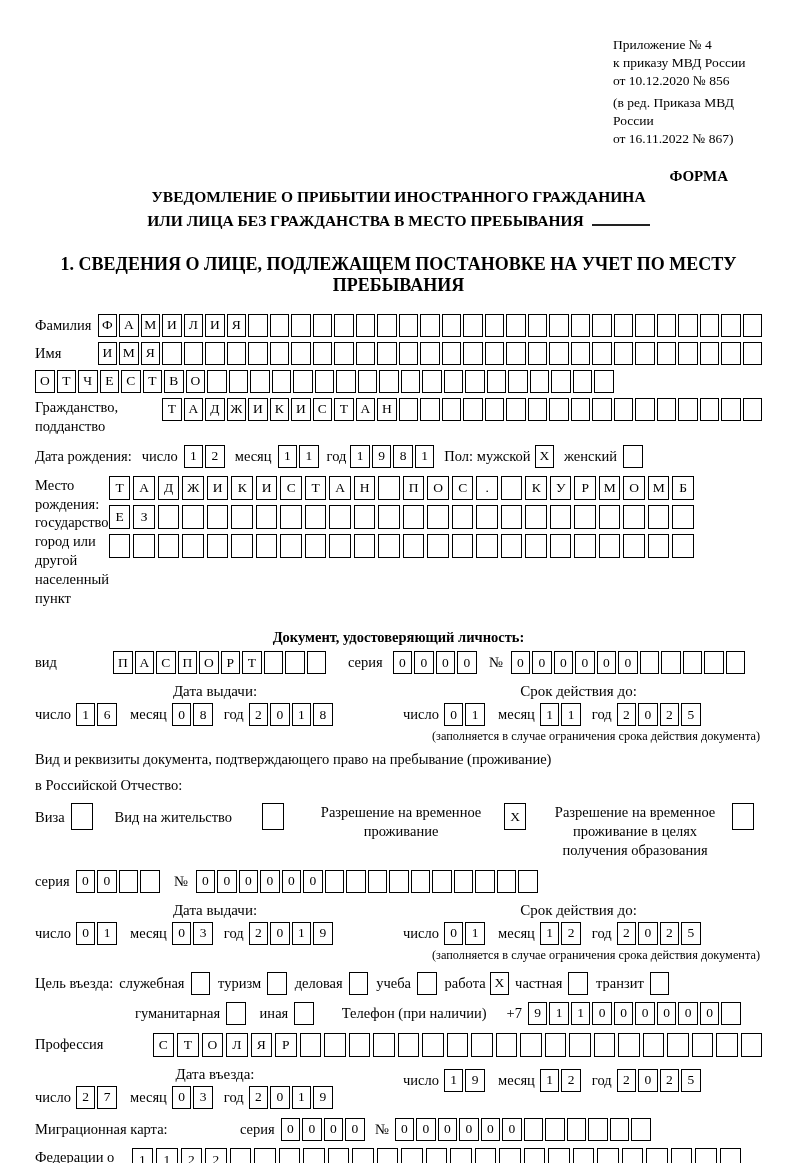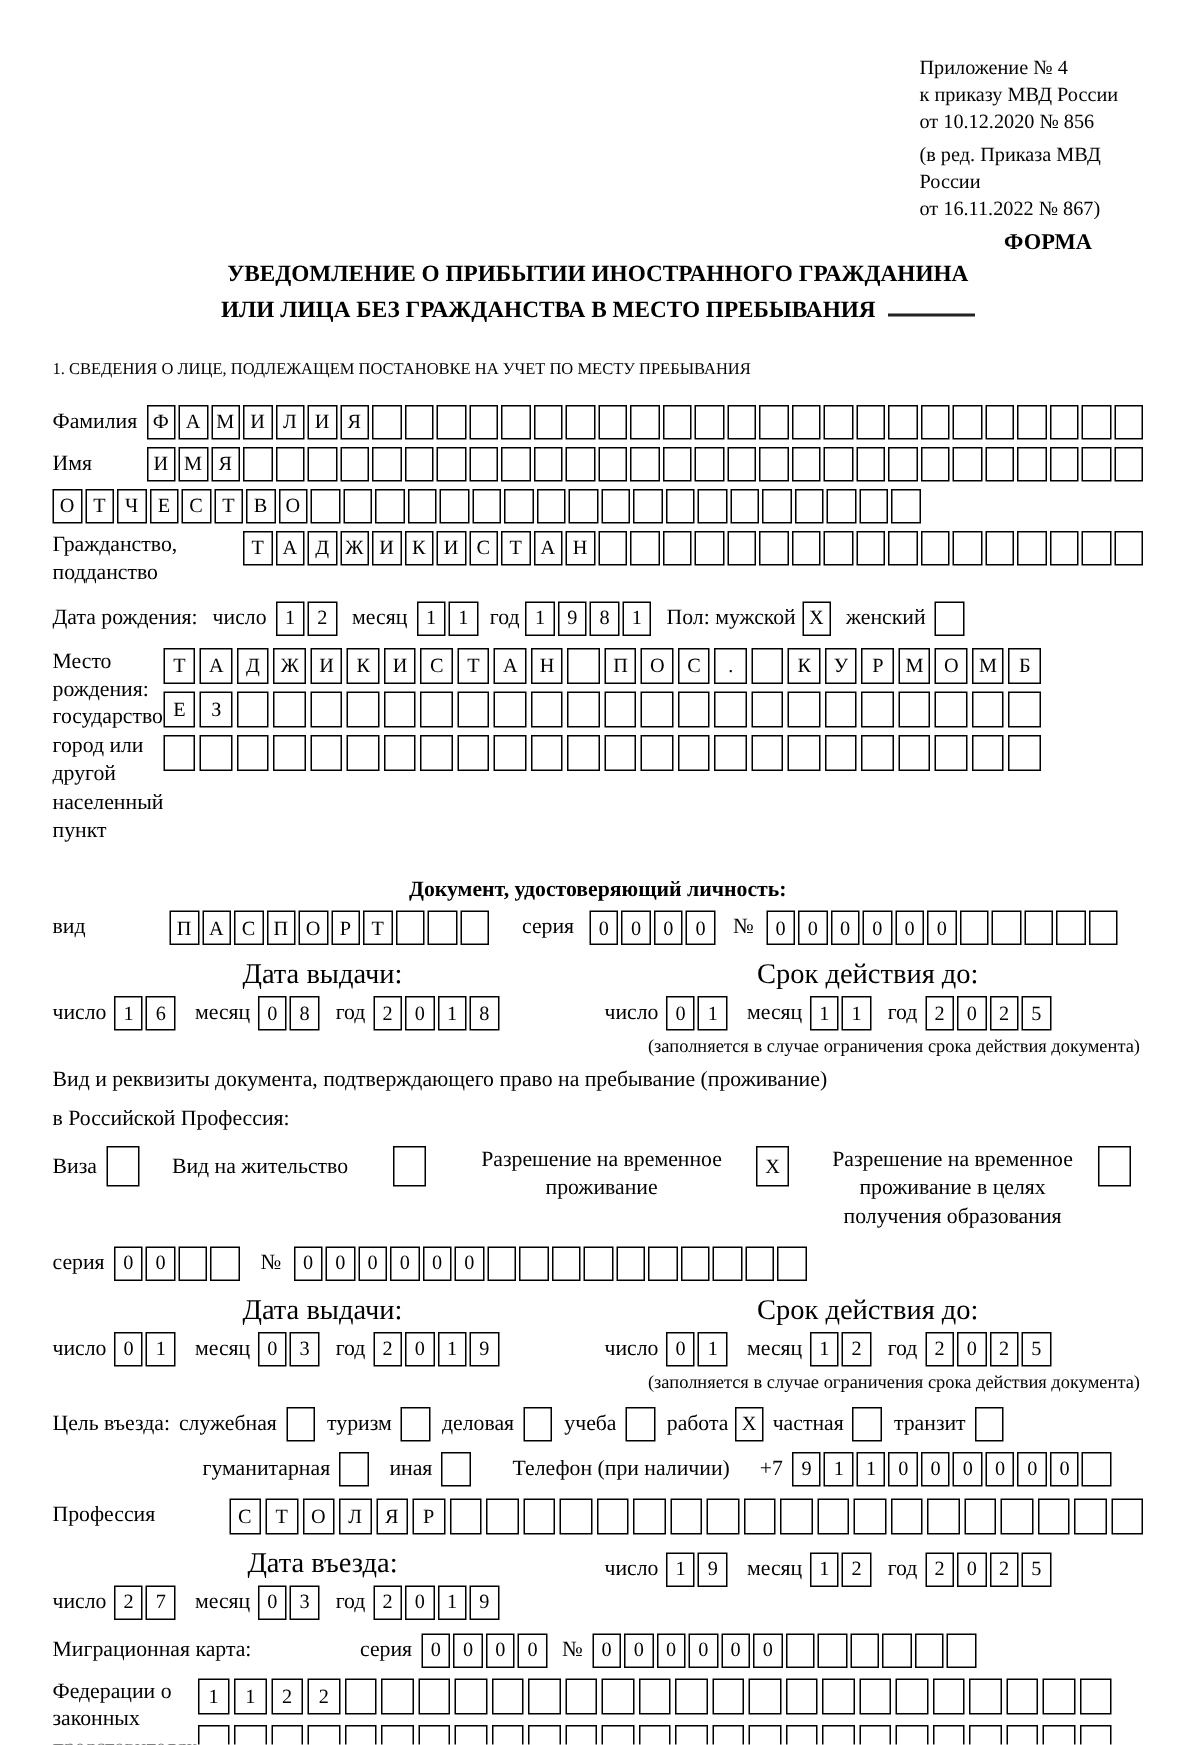--- a/index.html
+++ b/index.html
@@ -2,46 +2,46 @@
 <html><head>
 <meta charset="utf-8">
 <style>
   html,body { margin:0; padding:0; background:#fff; }
   body { width:800px; height:1163px; overflow:hidden; color:#000;
          font-family:"Liberation Serif", serif; }
   .page { box-sizing:border-box; width:762px; height:1163px; padding:36px 0 8px 35px;border-radius:17px; }
 
   .hdr { margin-left:578px; font-size:13.5px; line-height:1.34; }
   .hdr .ed { margin-top:4px; }
-  .forma { text-align:right; padding-right:34px; font-weight:bold; font-size:15px; margin-top:6px; }
+  .forma { text-align:right; padding-right:34px; font-weight:bold; font-size:15px; margin-top:20px; }
 
   .title { text-align:center; font-weight:bold; font-size:15.5px; line-height:1.5; }
   .blank-line { display:inline-block; width:58px; border-bottom:2px solid #222; height:0.9em; margin-left:8px; }
-  .sec1 { text-align:left; font-weight:normal; font-size:11px; margin-top:22px; }
+  .sec1 { text-align:center; font-weight:bold; font-size:18px; margin-top:22px; }
 
   .row { display:flex; align-items:flex-start; margin-top:5px; }
   .row.vc { align-items:center; }
   .lbl { font-size:14.5px; line-height:1.3; }
   .stack > * + * { margin-top:5px; }
   .stack.g7 > * + * { margin-top:7px; }
 
   .cells { display:inline-flex; gap:2px; flex-wrap:nowrap; }
   .cell, .cb {
     box-sizing:border-box; width:19.5px; height:23px; border:1.5px solid #000;
     display:inline-flex; align-items:center; justify-content:center;
     font-size:13.5px; background:#fff; flex:0 0 auto;
   }
   .cells.w { gap:3px; }
   .cells.w .cell { width:21.5px; height:24px; }
   .cb.lg { width:22px; height:27px; }
 
   .dates { display:flex; margin-top:9px; }
   .d-left { width:360px; flex:0 0 360px; }
   .d-right { flex:1; }
-  .d-hdr { text-align:center; font-size:19px; }
+  .d-hdr { text-align:center; font-size:15px; }
   .d-line { display:flex; align-items:center; gap:5px; margin-top:3px; }
   .d-note { font-size:12.3px; margin-top:3px; text-align:right; padding-right:2px; }
 
   .ml6 { margin-left:6px; } .ml8 { margin-left:8px; } .ml10 { margin-left:10px; }
   .mr4 { margin-right:4px; } .mr6 { margin-right:6px; }
   .ctr { text-align:center; }
   .permit-row { align-items:flex-start; margin-top:8px; }
 </style>
 </head>
 <body>
@@ -401,21 +401,21 @@
             <span class="cell">0</span>
             <span class="cell">2</span>
             <span class="cell">5</span>
           </span>
       </div>
       <div class="d-note">(заполняется в случае ограничения срока действия документа)</div>
     </div>
   </div>
 
   <div class="lbl" style="margin-top:6px">Вид и реквизиты документа, подтверждающего право на пребывание (проживание)</div>
-  <div class="lbl" style="margin-top:7px">в Российской Профессия:</div>
+  <div class="lbl" style="margin-top:7px">в Российской Отчество:</div>
 
   <div class="row permit-row">
     <span class="lbl" style="margin-top:5px">Виза</span>
     <span class="cb lg ml6"></span>
     <span class="lbl" style="margin:5px 0 0 22px">Вид на жительство</span>
     <span class="cb lg" style="margin-left:30px"></span>
     <span class="lbl ctr" style="width:190px; margin-left:22px">Разрешение на временное проживание</span>
     <span class="cb lg ml8">X</span>
     <span class="lbl ctr" style="width:178px; margin-left:20px">Разрешение на временное проживание в целях получения образования</span>
     <span class="cb lg ml8"></span>

